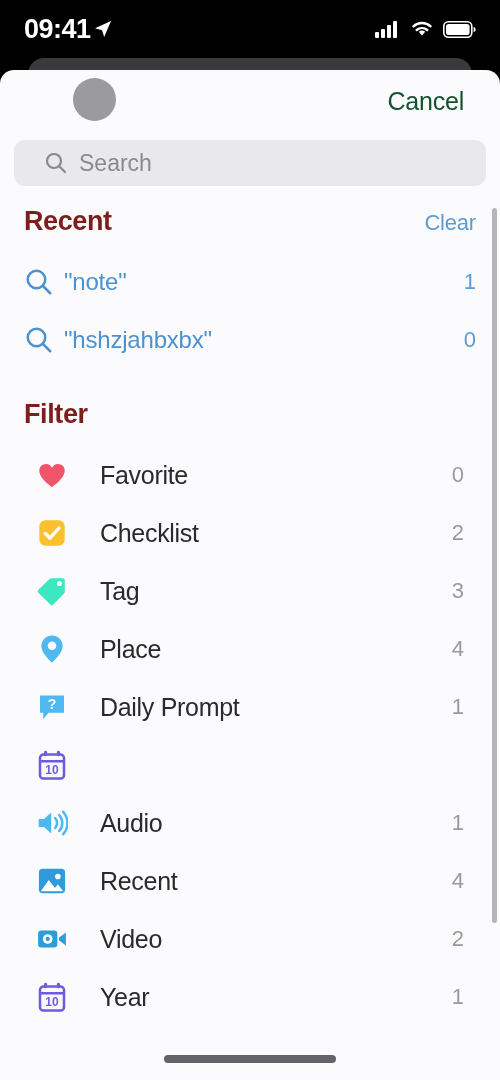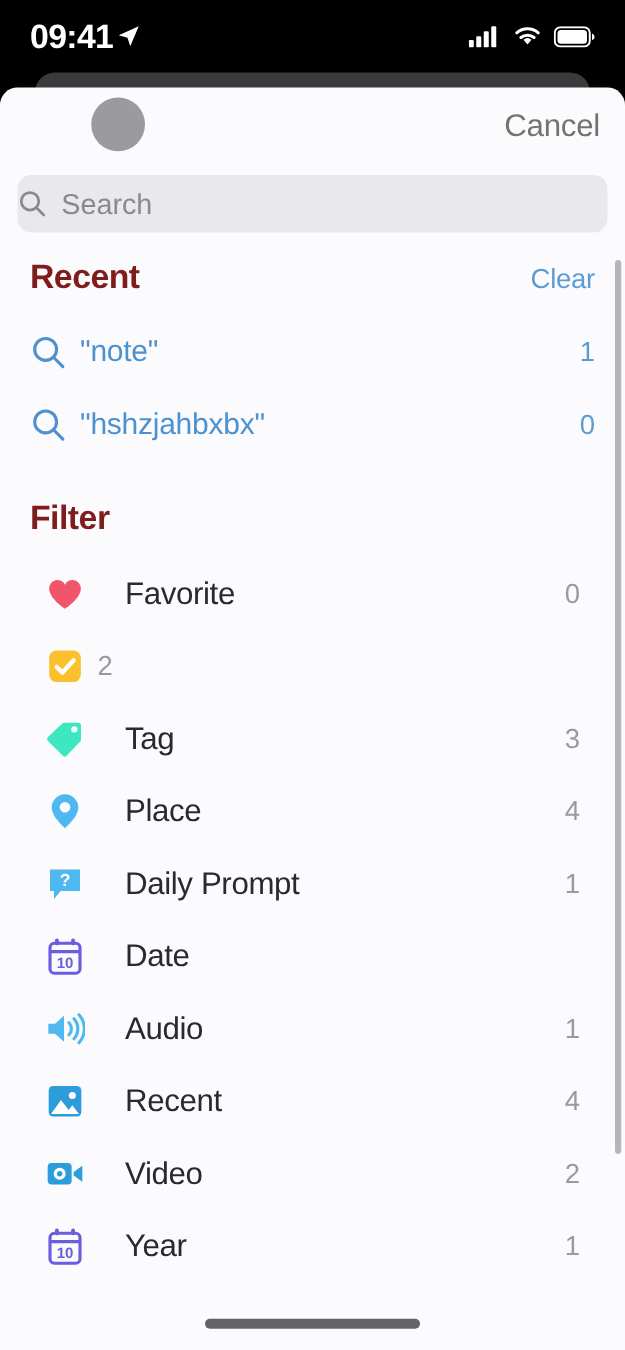--- a/index.html
+++ b/index.html
@@ -40,30 +40,30 @@
   #sheet-header {
     position:relative; height:70px; width:100%;
     display:flex; align-items:center;
   }
   #avatar {
     position:absolute; left:73px; top:8px;
     width:43px; height:43px; border-radius:50%;
     background:#9b9b9e;
   }
   #cancel-button {
-    position:absolute; right:20px; top:17px;
-    font-size:25px; color:#737373; letter-spacing:-0.2px;
+    position:absolute; right:36px; top:17px;
+    font-size:25px; color:#14532d; letter-spacing:-0.2px;
     background:none; border:none; font-family:inherit; cursor:pointer;
   }
 
   
   #search-wrap { padding:0 14px; }
   #search-field {
     height:46px; background:#e9e9ed; border-radius:11px;
-    display:flex; align-items:center; gap:11px; padding:0 0;
+    display:flex; align-items:center; gap:11px; padding:0 30px;
   }
   #search-input {
     flex:1; border:none; outline:none; background:transparent;
     font-family:inherit; font-size:23px; color:#8a8a8e;
   }
   #search-input::placeholder { color:#8a8a8e; }
 
   
   #scroll-body {
     position:relative; margin-top:20px; height:905px; overflow:hidden;
@@ -210,20 +210,21 @@
         <span class="filter-count">0</span>
       </div>
 
       <div class="filter-row">
         <span class="filter-icon">
           <svg width="32" height="32" viewBox="0 0 24 24">
             <rect x="2.5" y="2.5" width="19" height="19" rx="4.5" fill="#FBC02D"></rect>
             <path d="M7 12.4 L10.4 15.8 L17.2 8.4" fill="none" stroke="#fff" stroke-width="2.6" stroke-linecap="round" stroke-linejoin="round"></path>
           </svg>
         </span>
+        <span class="filter-label">Checklist</span>
         <span class="filter-count">2</span>
       </div>
 
       <div class="filter-row">
         <span class="filter-icon">
           <svg width="32" height="32" viewBox="0 0 24 24">
             <path d="M11.6 2.4 H20 a1.6 1.6 0 0 1 1.6 1.6 V12.4 a2 2 0 0 1-0.6 1.4 L13 22.2 a1.6 1.6 0 0 1-2.3 0 L1.8 13.3 a1.6 1.6 0 0 1 0-2.3 l8.4-8.0 a2 2 0 0 1 1.4-0.6 Z" fill="#3DE8C0"></path>
             <circle cx="17.6" cy="6.4" r="1.9" fill="#eafff9"></circle>
           </svg>
         </span>
@@ -256,21 +257,20 @@
       <div class="filter-row">
         <span class="filter-icon">
           <svg width="32" height="32" viewBox="0 0 24 24">
             <rect x="6" y="1.4" width="2.3" height="4" rx="1.1" fill="#6C5CE0"></rect>
             <rect x="15.7" y="1.4" width="2.3" height="4" rx="1.1" fill="#6C5CE0"></rect>
             <rect x="3" y="4.2" width="18" height="18" rx="2.6" fill="none" stroke="#6C5CE0" stroke-width="1.9"></rect>
             <line x1="3" y1="9.2" x2="21" y2="9.2" stroke="#6C5CE0" stroke-width="1.9"></line>
             <text x="12" y="19" font-family="Liberation Sans, sans-serif" font-size="9" font-weight="bold" fill="#6C5CE0" text-anchor="middle">10</text>
           </svg>
         </span>
-        <span class="filter-label">Date</span>
         <span class="filter-count"></span>
       </div>
 
       <div class="filter-row">
         <span class="filter-icon">
           <svg width="32" height="32" viewBox="0 0 24 24">
             <path d="M2 9 H6 L11.4 4.2 V19.8 L6 15 H2 Z" fill="#4FB8F0"></path>
             <path d="M14.4 8.4 a5.2 5.2 0 0 1 0 7.2" stroke="#4FB8F0" stroke-width="1.9" fill="none" stroke-linecap="round"></path>
             <path d="M17.4 6 a9 9 0 0 1 0 12" stroke="#4FB8F0" stroke-width="1.9" fill="none" stroke-linecap="round"></path>
             <path d="M20.4 3.6 a12.6 12.6 0 0 1 0 16.8" stroke="#4FB8F0" stroke-width="1.9" fill="none" stroke-linecap="round"></path>

